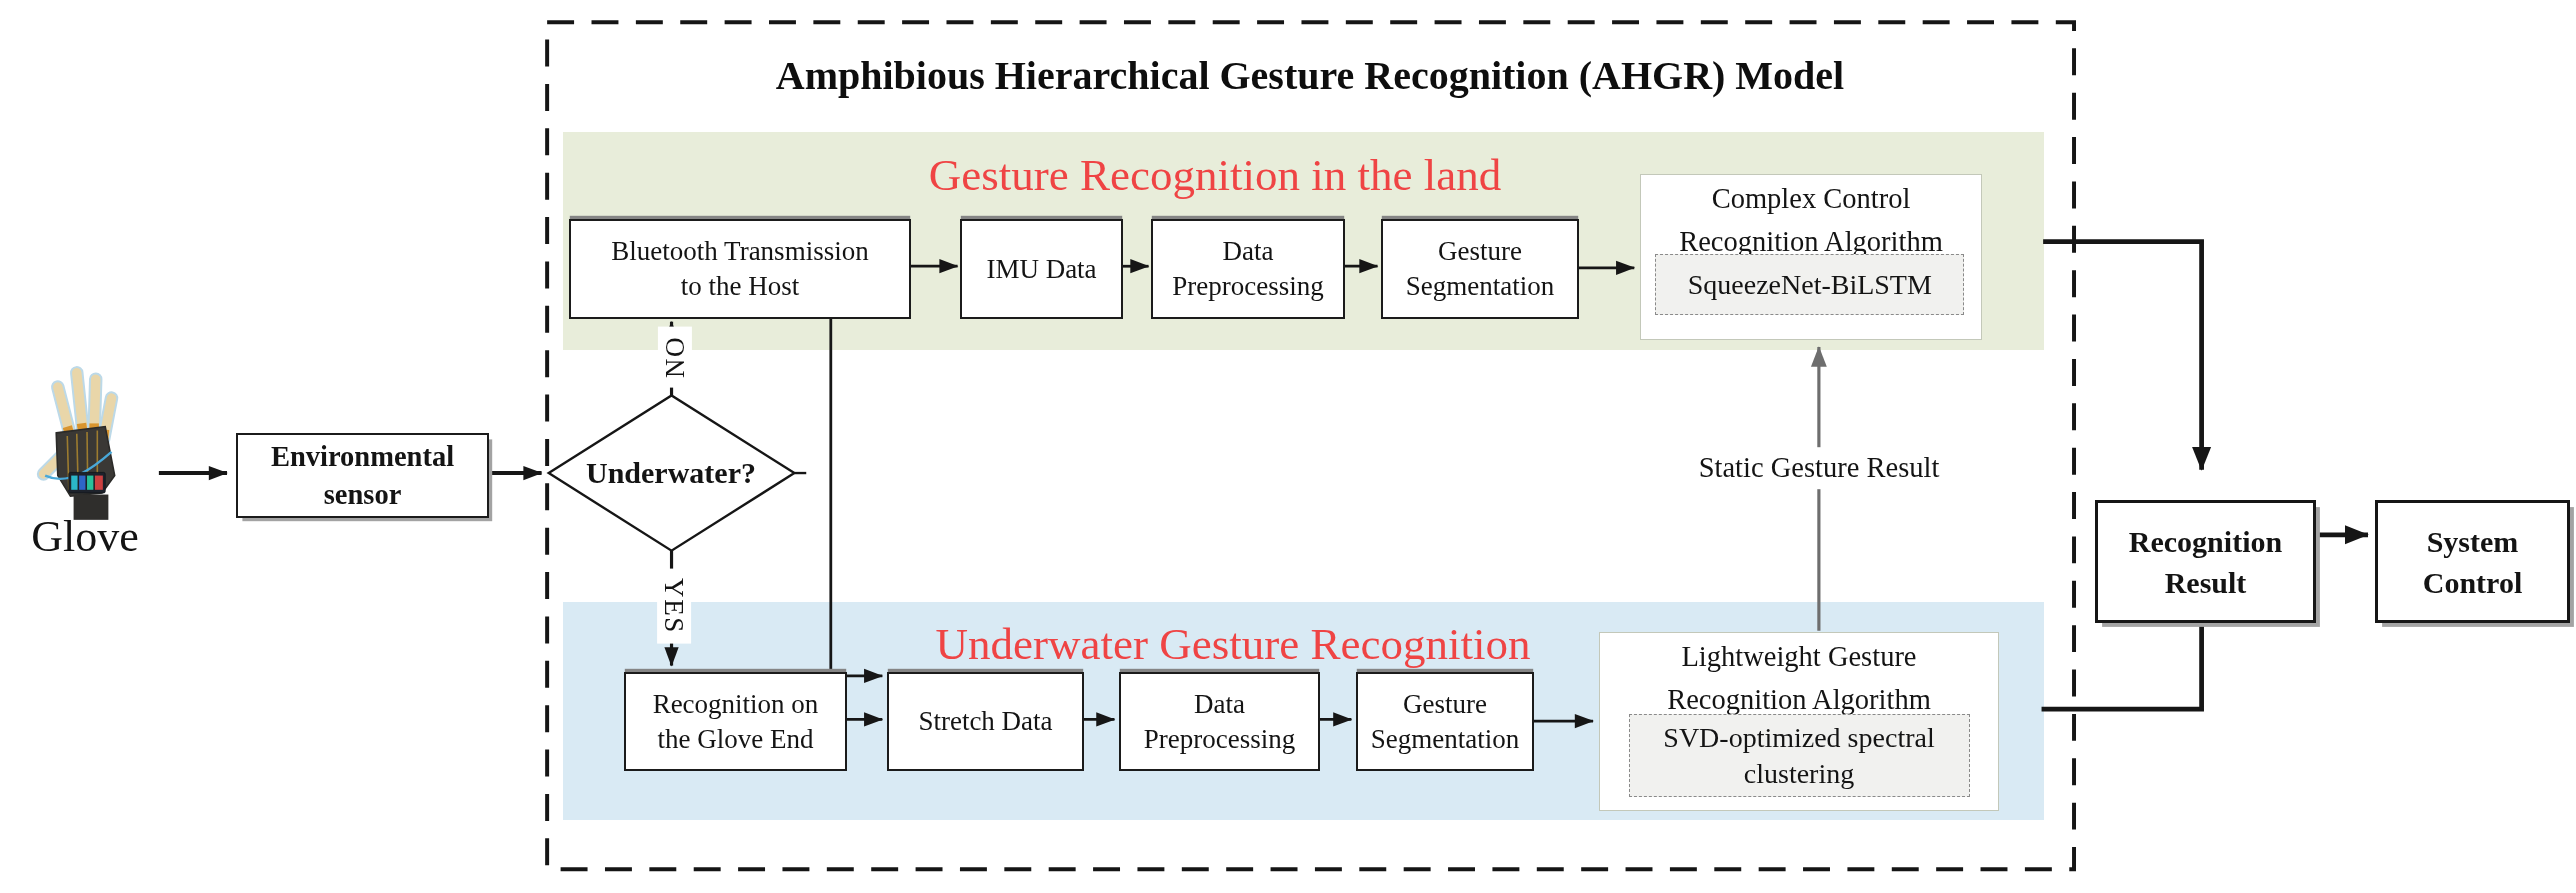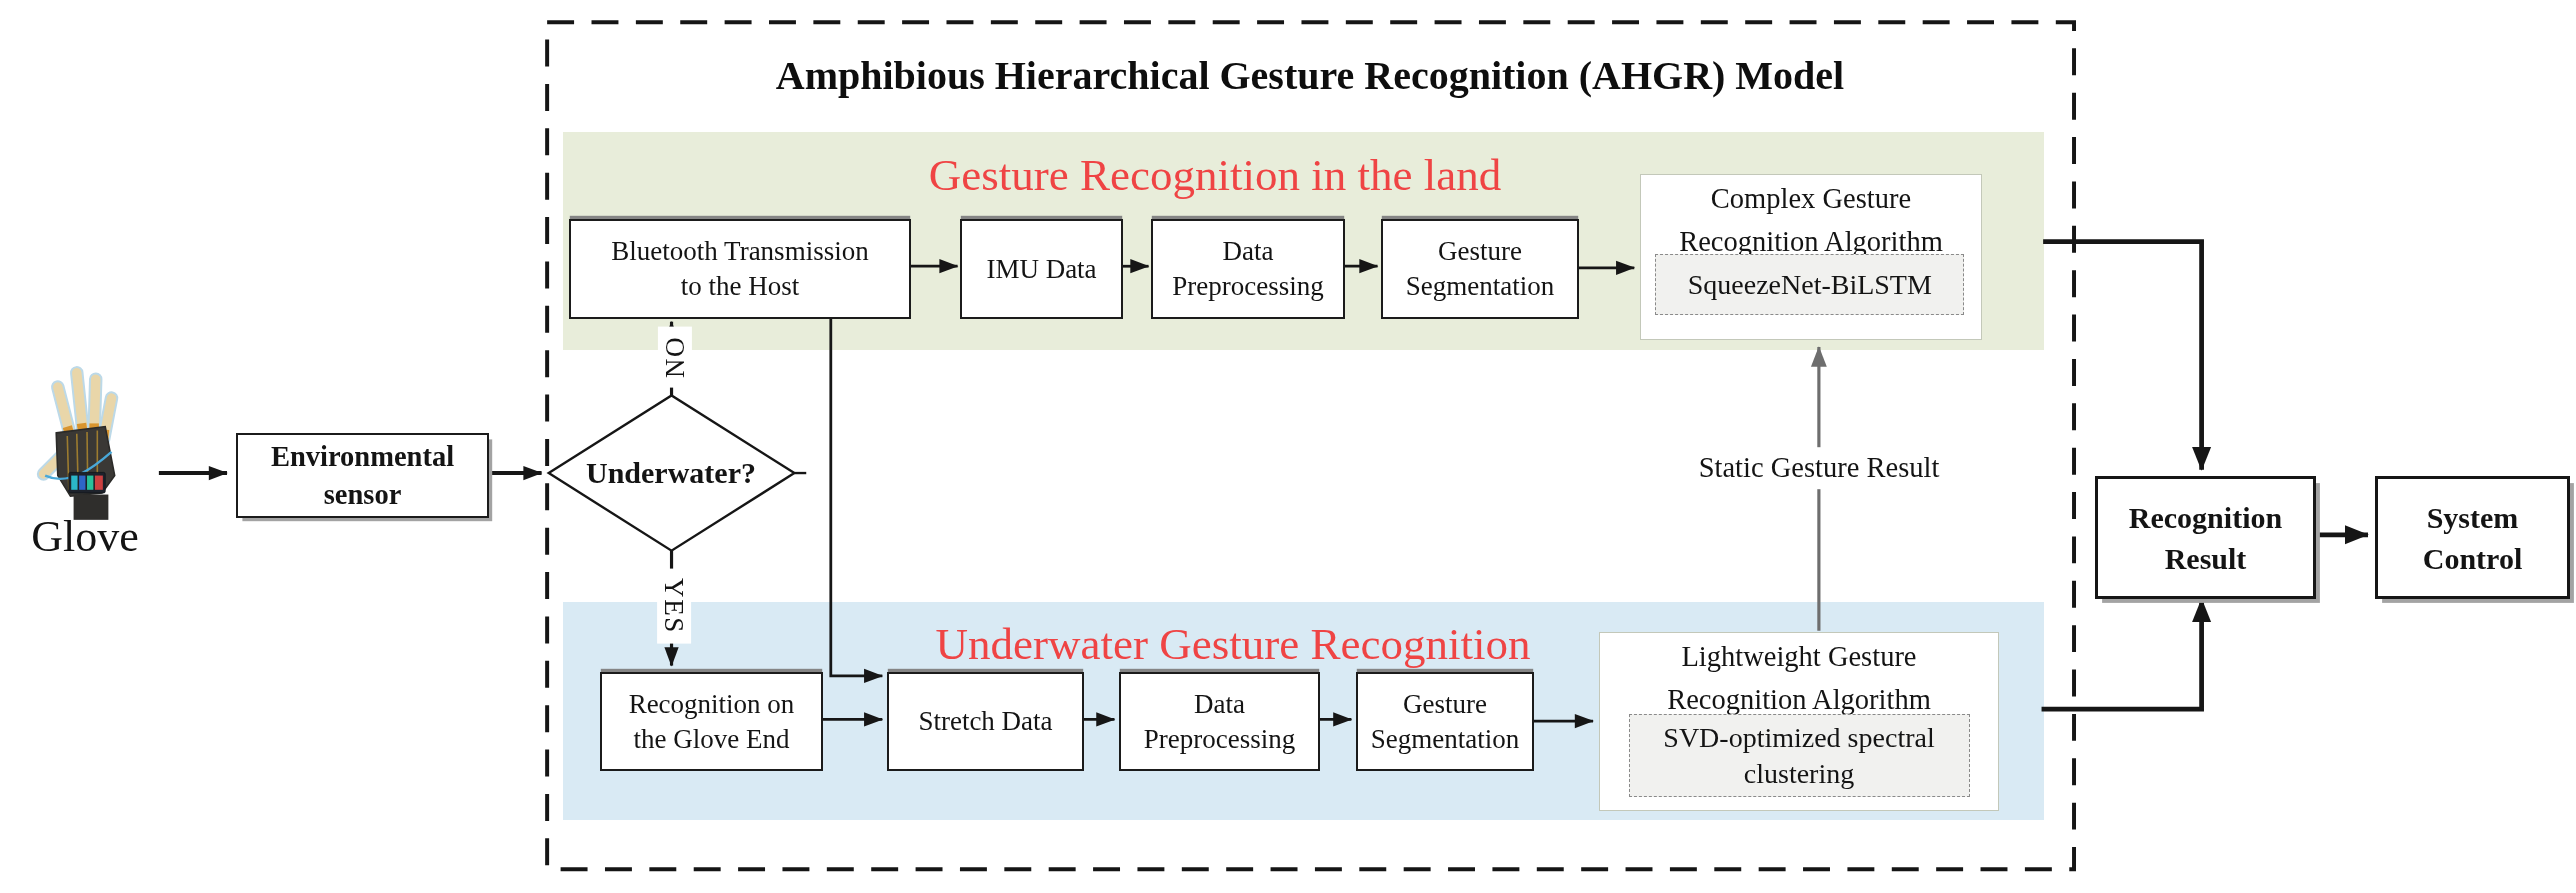--- a/index.html
+++ b/index.html
@@ -12,21 +12,21 @@
        white-space:nowrap;color:#ef4444;}
   #diagram-title{position:absolute;left:1310px;top:52px;transform:translateX(-50%);
        font-size:40px;font-weight:bold;white-space:nowrap;color:#0e0e0e;}
   .flowbox{position:absolute;background:#ffffff;border:2.4px solid #1b1b1b;
        box-shadow:0 -4px 0 -0.8px #858585;display:flex;flex-direction:column;
        align-items:center;justify-content:center;text-align:center;
        font-size:27px;line-height:35px;z-index:3;}
   .resultbox{position:absolute;background:#ffffff;border:3.2px solid #161616;
        box-shadow:5.5px 5.5px 0 -1.6px #a3a3a3;display:flex;flex-direction:column;
        align-items:center;justify-content:center;text-align:left;
-       font-size:30px;line-height:41px;font-weight:bold;z-index:3;}
+       font-size:30px;line-height:41px;font-weight:bold;z-index:3;margin-top:24px;}
   .algobox{position:absolute;background:#ffffff;border:1.6px solid #c3c8b9;
        text-align:center;font-size:28.5px;line-height:36px;z-index:3;}
   .methodbox{position:absolute;background:#f1f1ef;border:1.6px dashed #8a8a8a;
        display:flex;flex-direction:column;align-items:center;justify-content:center;
        text-align:left;font-size:28px;line-height:36px;}
   .algobox .algo-title{display:block;margin-top:6.3px;}
   #env-box{left:236px;top:433px;width:249px;height:81px;font-weight:bold;
        font-size:28.5px;line-height:38px;box-shadow:4.8px 4.8px 0 -1.6px #a3a3a3;}
   #decision-label{position:absolute;left:671px;top:473px;transform:translate(-50%,-50%);
        font-size:30px;font-weight:bold;white-space:nowrap;z-index:4;}
@@ -158,28 +158,28 @@
 <div class="flowbox" style="left:1151px;top:219px;width:190px;height:96px;">
   <span>Data</span>
   <span>Preprocessing</span>
 </div>
 <div class="flowbox" style="left:1381px;top:219px;width:194px;height:96px;">
   <span>Gesture</span>
   <span>Segmentation</span>
 </div>
 
 <div class="algobox" style="left:1640px;top:174px;width:340px;height:164px;">
-  <span class="algo-title">Complex Gesture</span>
+  <span class="algo-title">Complex Control</span>
   <span class="algo-title">Recognition Algorithm</span>
   <div class="methodbox" style="left:14.3px;top:79px;width:307px;height:59px;">
     <span>SqueezeNet-BiLSTM</span>
   </div>
 </div>
 
-<div class="flowbox" style="left:600px;top:672px;width:219px;height:95px;">
+<div class="flowbox" style="left:624px;top:672px;width:219px;height:95px;">
   <span>Recognition on</span>
   <span>the Glove End</span>
 </div>
 <div class="flowbox" style="left:887px;top:672px;width:193px;height:95px;">
   <span>Stretch Data</span>
 </div>
 <div class="flowbox" style="left:1119px;top:672px;width:197px;height:95px;">
   <span>Data</span>
   <span>Preprocessing</span>
 </div>

